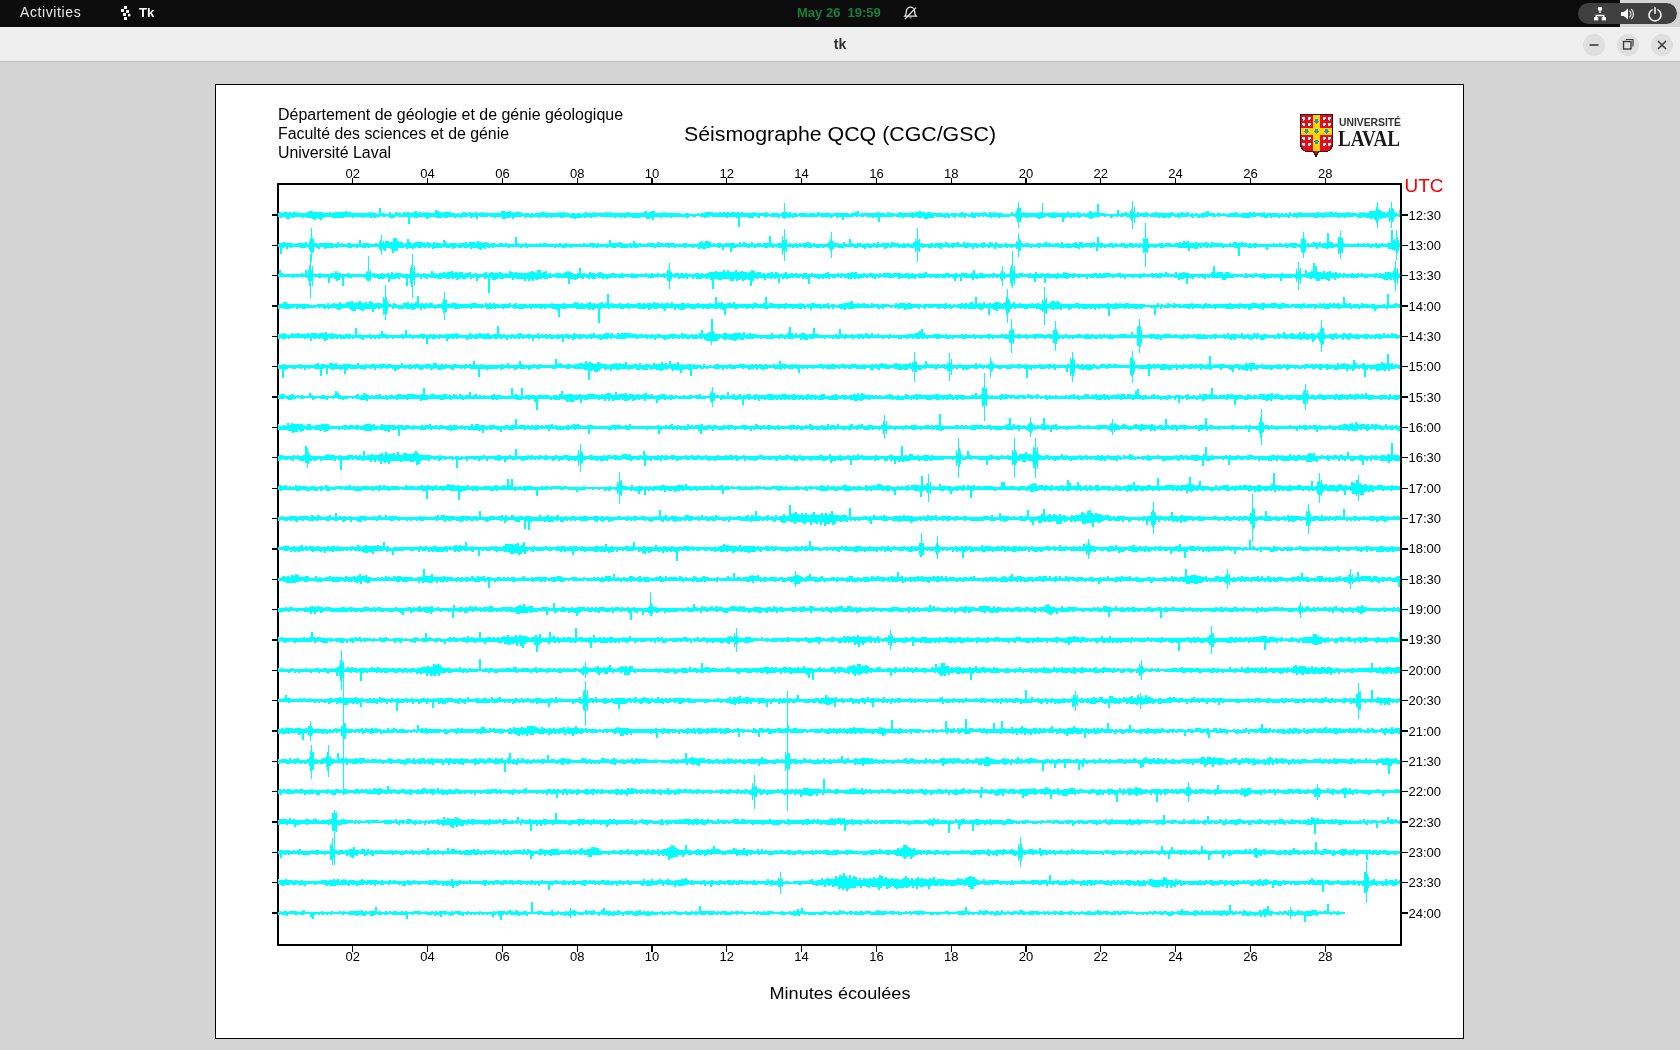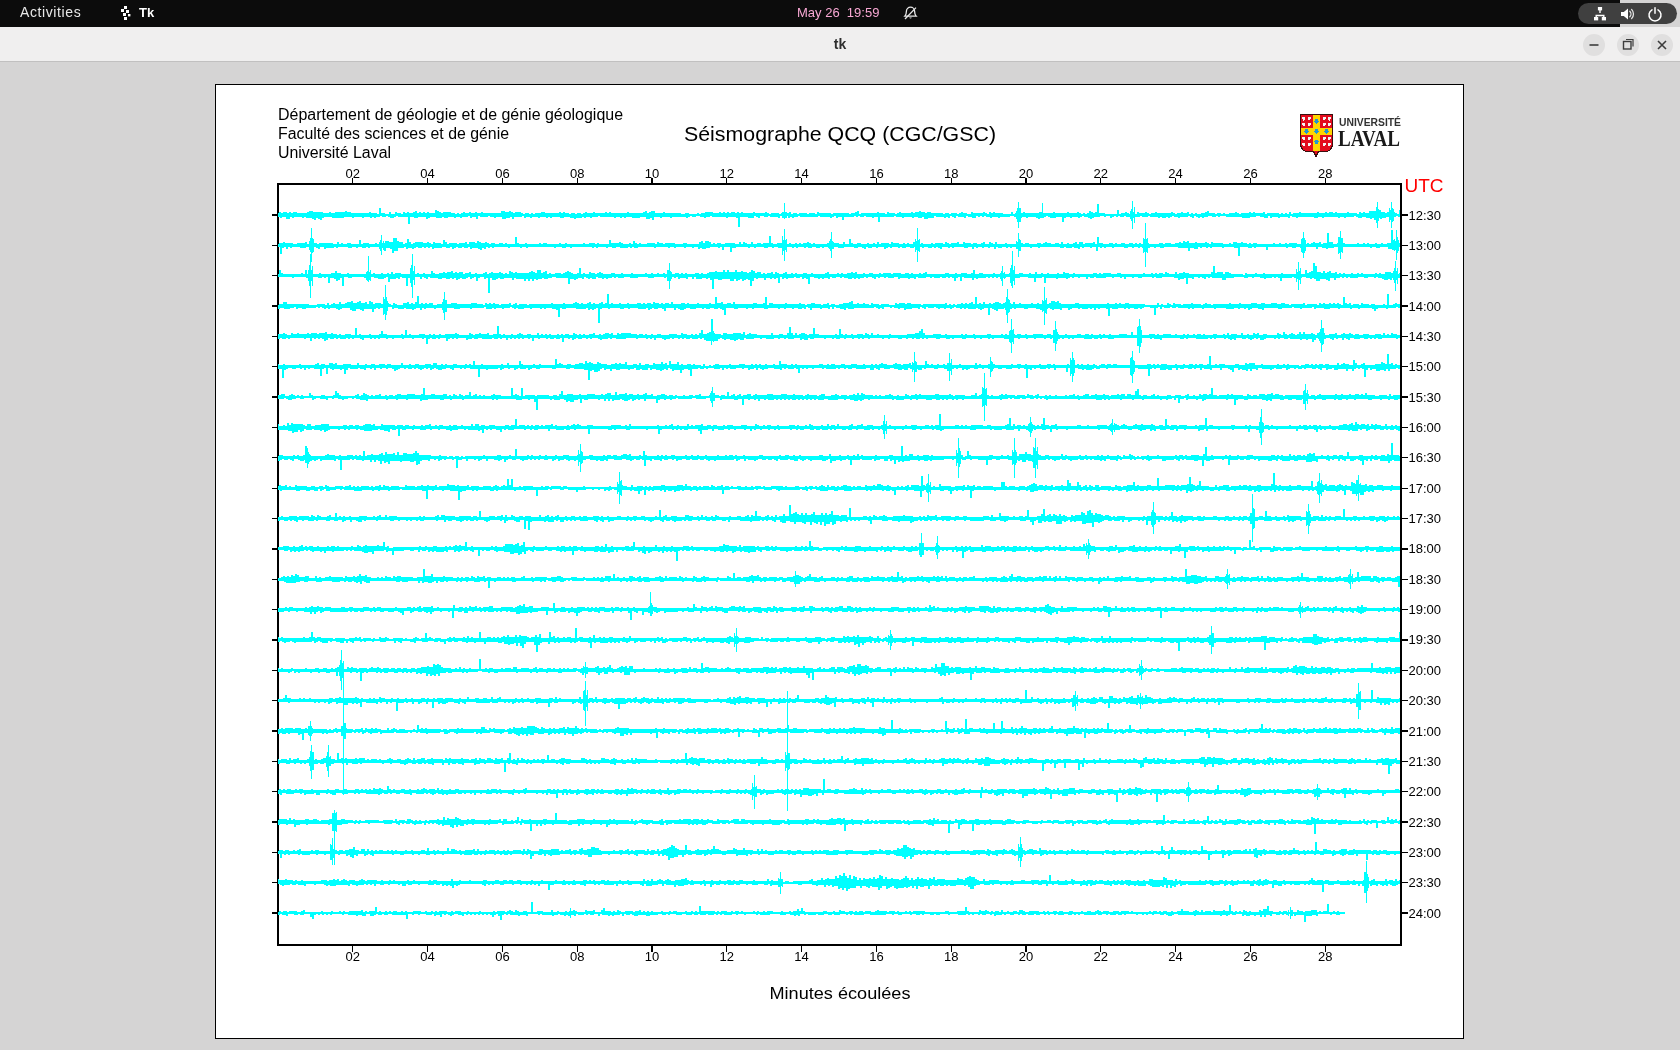--- a/index.html
+++ b/index.html
@@ -1,18 +1,18 @@
 <!DOCTYPE html>
 <html><head><meta charset="utf-8"><title>tk</title><style>
 *{margin:0;padding:0;box-sizing:border-box}
 html,body{width:1680px;height:1050px;overflow:hidden;background:#d5d4d4;font-family:"Liberation Sans",sans-serif}
 #topbar{position:absolute;left:0;top:0;width:1620px;height:27px;background:#0c0c0c;color:#e8e8e8;font-size:13px}
 #topbar .act{position:absolute;left:20px;top:4px;font-size:14px;letter-spacing:0.6px}
 #topbar .tkt{position:absolute;left:139px;top:5px;font-weight:bold;color:#fff}
-#topbar .clock{position:absolute;left:797px;top:5px;font-weight:normal;color:#f9a8d4}
+#topbar .clock{position:absolute;left:797px;top:5px;font-weight:bold;color:#15803d}
 #tray{position:absolute;left:1578px;top:3px;width:99px;height:21px;background:#404040;border-radius:11px;display:flex;align-items:center;justify-content:space-around;padding:0 8px}
 #titlebar{position:absolute;left:0;top:27px;width:1680px;height:35px;background:#f0efef;border-bottom:1px solid #c1c0c0}
 #titlebar .t{position:absolute;left:0;right:0;top:9px;text-align:center;font-weight:bold;font-size:14px;color:#2f2f2f}
 .wbtn{position:absolute;top:34px;width:22px;height:22px;border-radius:50%;background:#e0dfdf;color:#3c3c3c}
 #win{position:absolute;left:215px;top:84px;width:1249px;height:955px;background:#fff;border:1.6px solid #000}
 </style></head>
 <body>
 <div id="win"></div>
 <div id="topbar">
 <span class="act">Activities</span>

